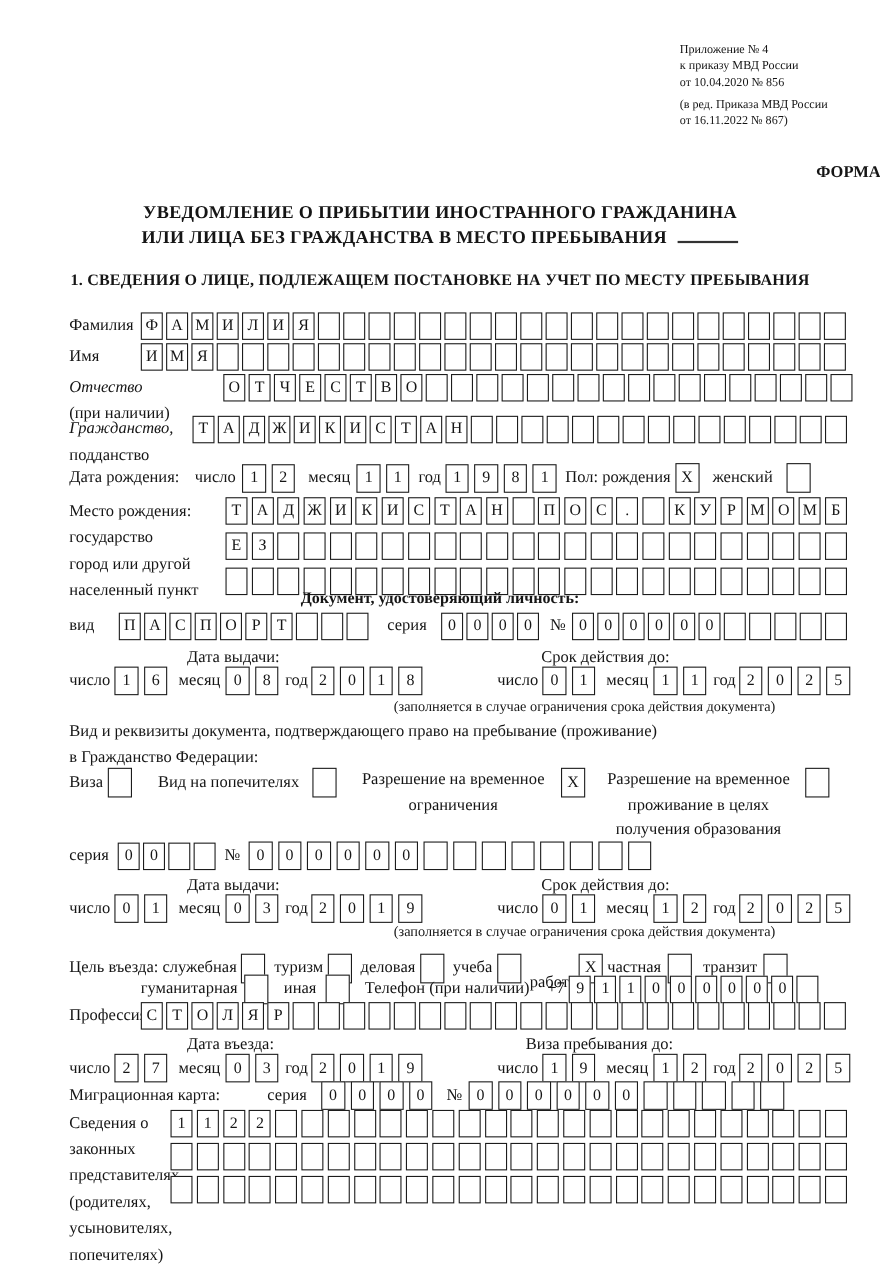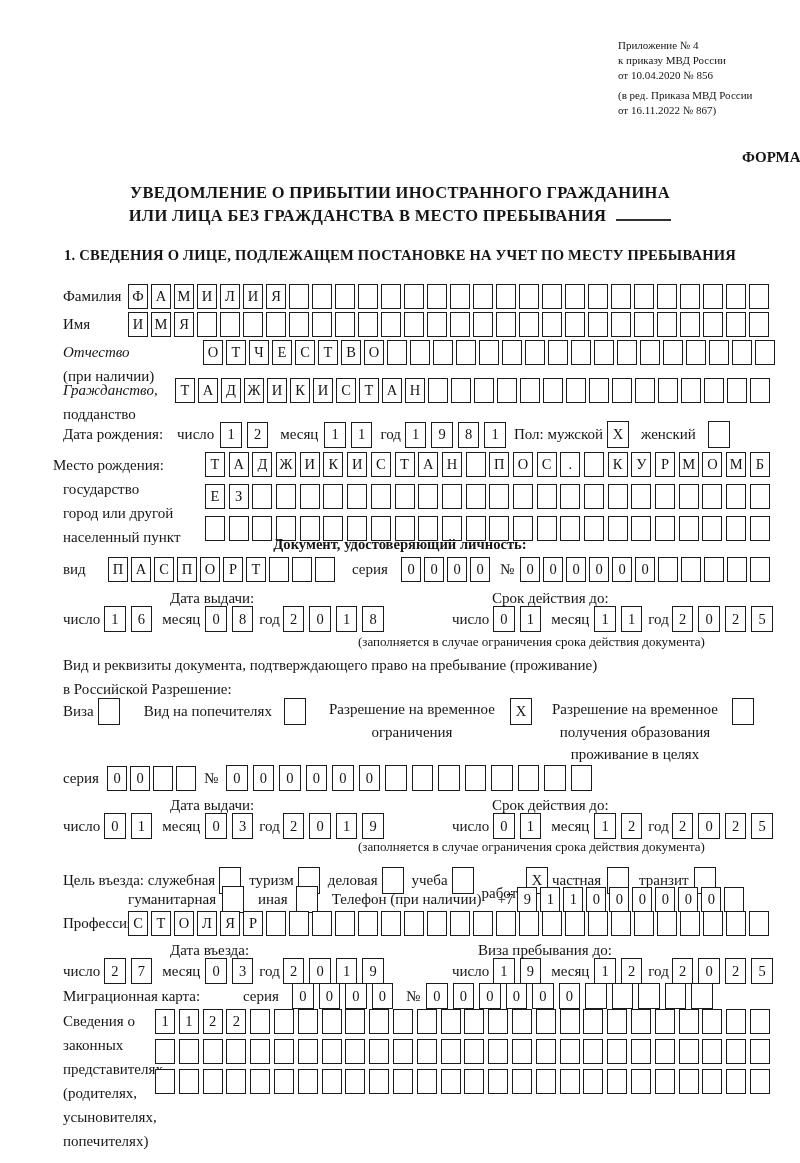--- a/index.html
+++ b/index.html
@@ -189,31 +189,31 @@
         <span class="cell">1</span>
         <span class="cell">1</span>
       </div>
     <span class="lbl" style="margin-left:8px;">год</span>
     <div class="cells md" style="margin-left:4px;">
         <span class="cell">1</span>
         <span class="cell">9</span>
         <span class="cell">8</span>
         <span class="cell">1</span>
       </div>
-    <span class="lbl" style="margin-left:8px;">Пол: мужской</span>
+    <span class="lbl" style="margin-left:8px;">Пол: рождения</span>
     <div class="cells cb" style="margin-left:4px;">
         <span class="cell">X</span>
       </div>
     <span class="lbl" style="margin-left:12px;">женский</span>
     <div class="cells cb" style="margin-left:12px;">
         <span class="cell"></span>
       </div>
   </div>
 
-  <div class="abs lbl" style="left:53px; top:456px;text-align:center;">Место рождения:</div>
+  <div class="abs lbl" style="left:63px; top:456px;text-align:center;">Место рождения:</div>
   <div class="abs lbl" style="left:63px; top:480px;">государство</div>
   <div class="abs lbl" style="left:63px; top:504px;">город или другой</div>
   <div class="abs lbl" style="left:63px; top:528px;">населенный пункт</div>
   <div class="cells bp abs" style="left:205px; top:452px;">
       <span class="cell">Т</span>
       <span class="cell">А</span>
       <span class="cell">Д</span>
       <span class="cell">Ж</span>
       <span class="cell">И</span>
       <span class="cell">К</span>
@@ -363,42 +363,42 @@
     <div class="cells md" style="margin-left:3px;">
         <span class="cell">2</span>
         <span class="cell">0</span>
         <span class="cell">2</span>
         <span class="cell">5</span>
       </div>
   </div>
   <div class="abs sm" style="left:358px; top:634px;">(заполняется в случае ограничения срока действия документа)</div>
 
   <div class="abs lbl" style="left:63px; top:656px;">Вид и реквизиты документа, подтверждающего право на пребывание (проживание)</div>
-  <div class="abs lbl" style="left:63px; top:680px;">в Российской Разрешение:</div>
+  <div class="abs lbl" style="left:63px; top:680px;">в Гражданство Федерации:</div>
 
   <div class="row" style="left:63px; top:698px;">
     <span class="lbl" style="margin-top:4px;">Виза</span>
     <div class="cells cb" style="margin-left:4px;">
         <span class="cell"></span>
       </div>
     <span class="lbl" style="margin-left:24px; margin-top:4px;">Вид на попечителях</span>
     <div class="cells cb" style="margin-left:12px;">
         <span class="cell"></span>
       </div>
     <div class="ctrtxt" style="margin-left:16px; width:180px;">
       <div>Разрешение на временное</div>
       <div>ограничения</div>
     </div>
     <div class="cells cb" style="margin-left:8px;">
         <span class="cell">X</span>
       </div>
     <div class="ctrtxt" style="margin-left:14px; width:178px;">
       <div>Разрешение на временное</div>
+      <div>проживание в целях</div>
       <div>получения образования</div>
-      <div>проживание в целях</div>
     </div>
     <div class="cells cb" style="margin-left:8px;">
         <span class="cell"></span>
       </div>
   </div>
 
   <div class="abs lbl" style="left:63px; top:769px;">серия</div>
   <div class="cells abs" style="left:107px; top:766px;">
       <span class="cell">0</span>
       <span class="cell">0</span>

